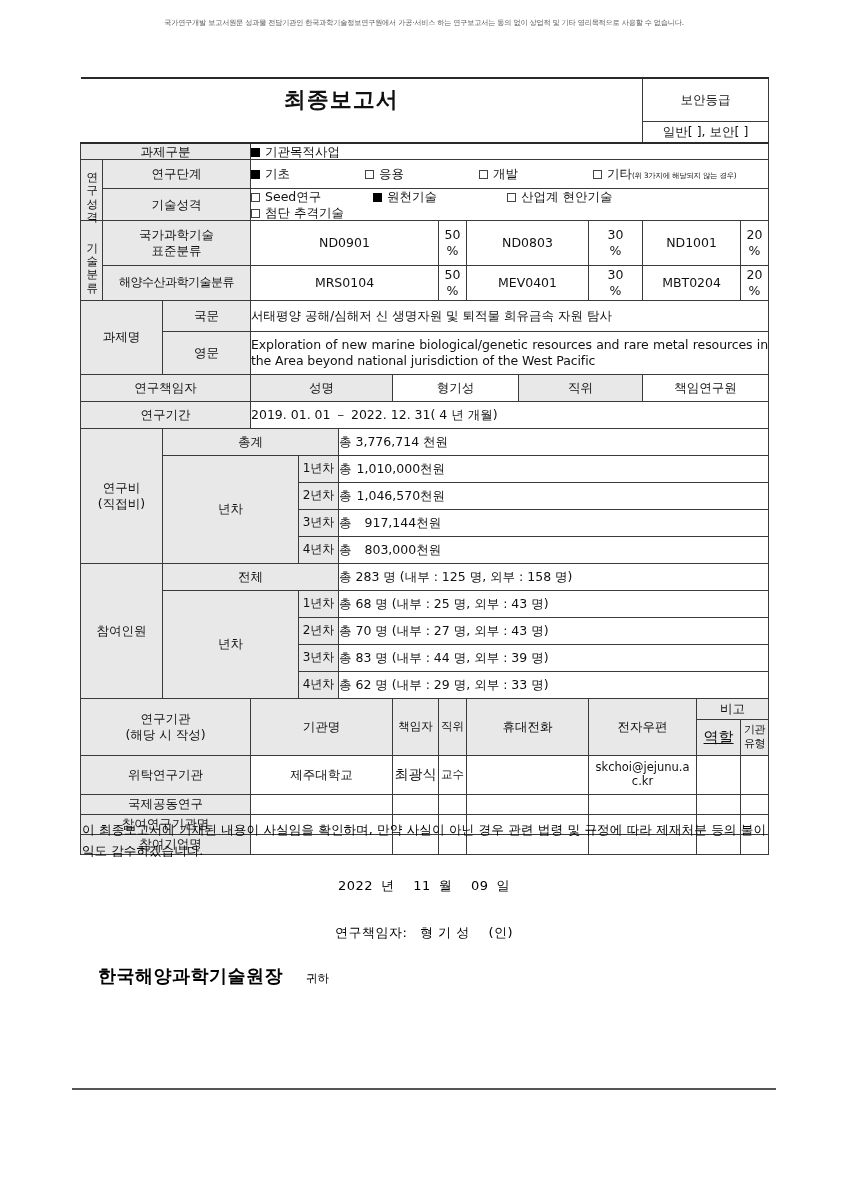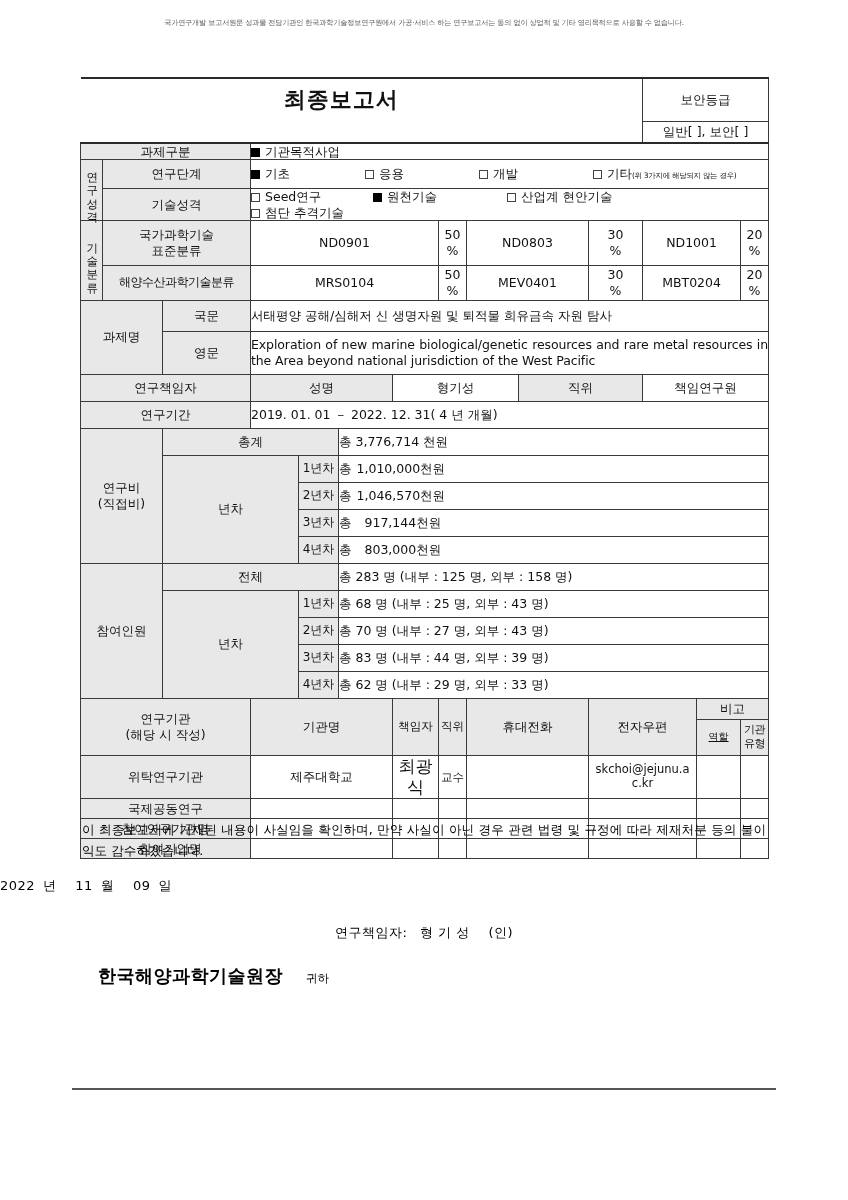--- a/index.html
+++ b/index.html
@@ -162,21 +162,21 @@
     width: 684px;
     font-size: 12.6px;
     line-height: 1.65;
     text-align: justify;
     text-justify: inter-word;
   }
   .date-line {
     position: absolute;
     left: 0; right: 0;
     top: 877px;
-    text-align: left;
+    text-align: center;
     font-size: 13px;
     letter-spacing: 0.5px;
   }
   .sign-line {
     position: absolute;
     left: 0; right: 0;
     top: 884px;
     text-align: center;
     font-size: 13px;
     letter-spacing: 0.5px;
@@ -385,28 +385,28 @@
         <div>(해당 시 작성)</div>
       </td>
       <td class="hd center" colspan="3" rowspan="2">기관명</td>
       <td class="hd center" rowspan="2" style="font-size:11.5px;">책임자</td>
       <td class="hd center" rowspan="2" style="font-size:11.5px;">직위</td>
       <td class="hd center" colspan="3" rowspan="2">휴대전화</td>
       <td class="hd center" colspan="2" rowspan="2">전자우편</td>
       <td class="hd center" colspan="2">비고</td>
     </tr>
     <tr>
-      <td class="hd center" style="font-size:10px;text-decoration:underline;">역할</td>
+      <td class="hd center" style="font-size:15px;text-decoration:underline;">역할</td>
       <td class="hd center" style="font-size:11px; letter-spacing:-0.5px;">기관유형</td>
     </tr>
 
     <tr>
       <td class="hd center" colspan="3" style="height:38px;">위탁연구기관</td>
       <td class="hd-white center" colspan="3">제주대학교</td>
-      <td class="hd-white center" style="font-size:17px;">최광식</td>
+      <td class="hd-white center" style="font-size:14px;">최광식</td>
       <td class="hd-white center" style="font-size:11.5px;">교수</td>
       <td class="hd-white center" colspan="3"></td>
       <td class="hd-white center" colspan="2" style="font-size:11.5px; line-height:1.2; padding:2px; word-break:break-all;">skchoi@jejunu.ac.kr</td>
       <td class="hd-white center"></td>
       <td class="hd-white center"></td>
     </tr>
 
     <tr>
       <td class="hd center" colspan="3" style="height:19px;">국제공동연구</td>
       <td class="hd-white center" colspan="3"></td>

